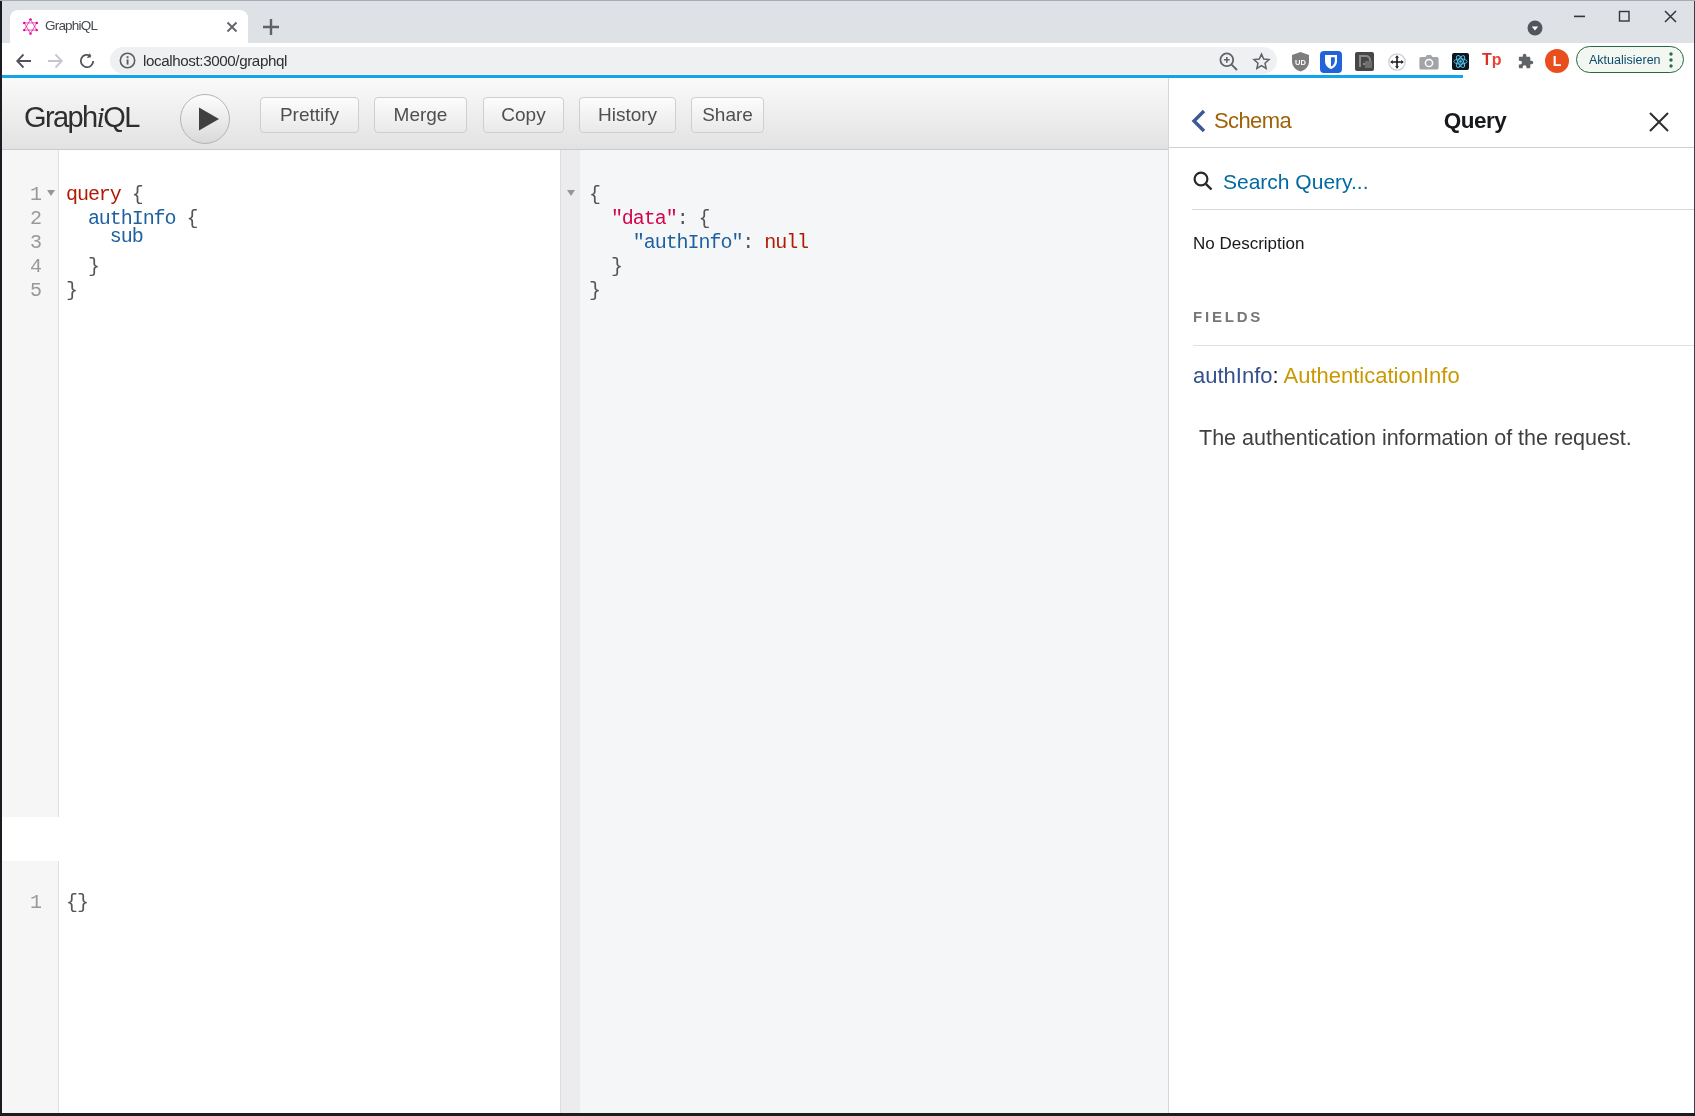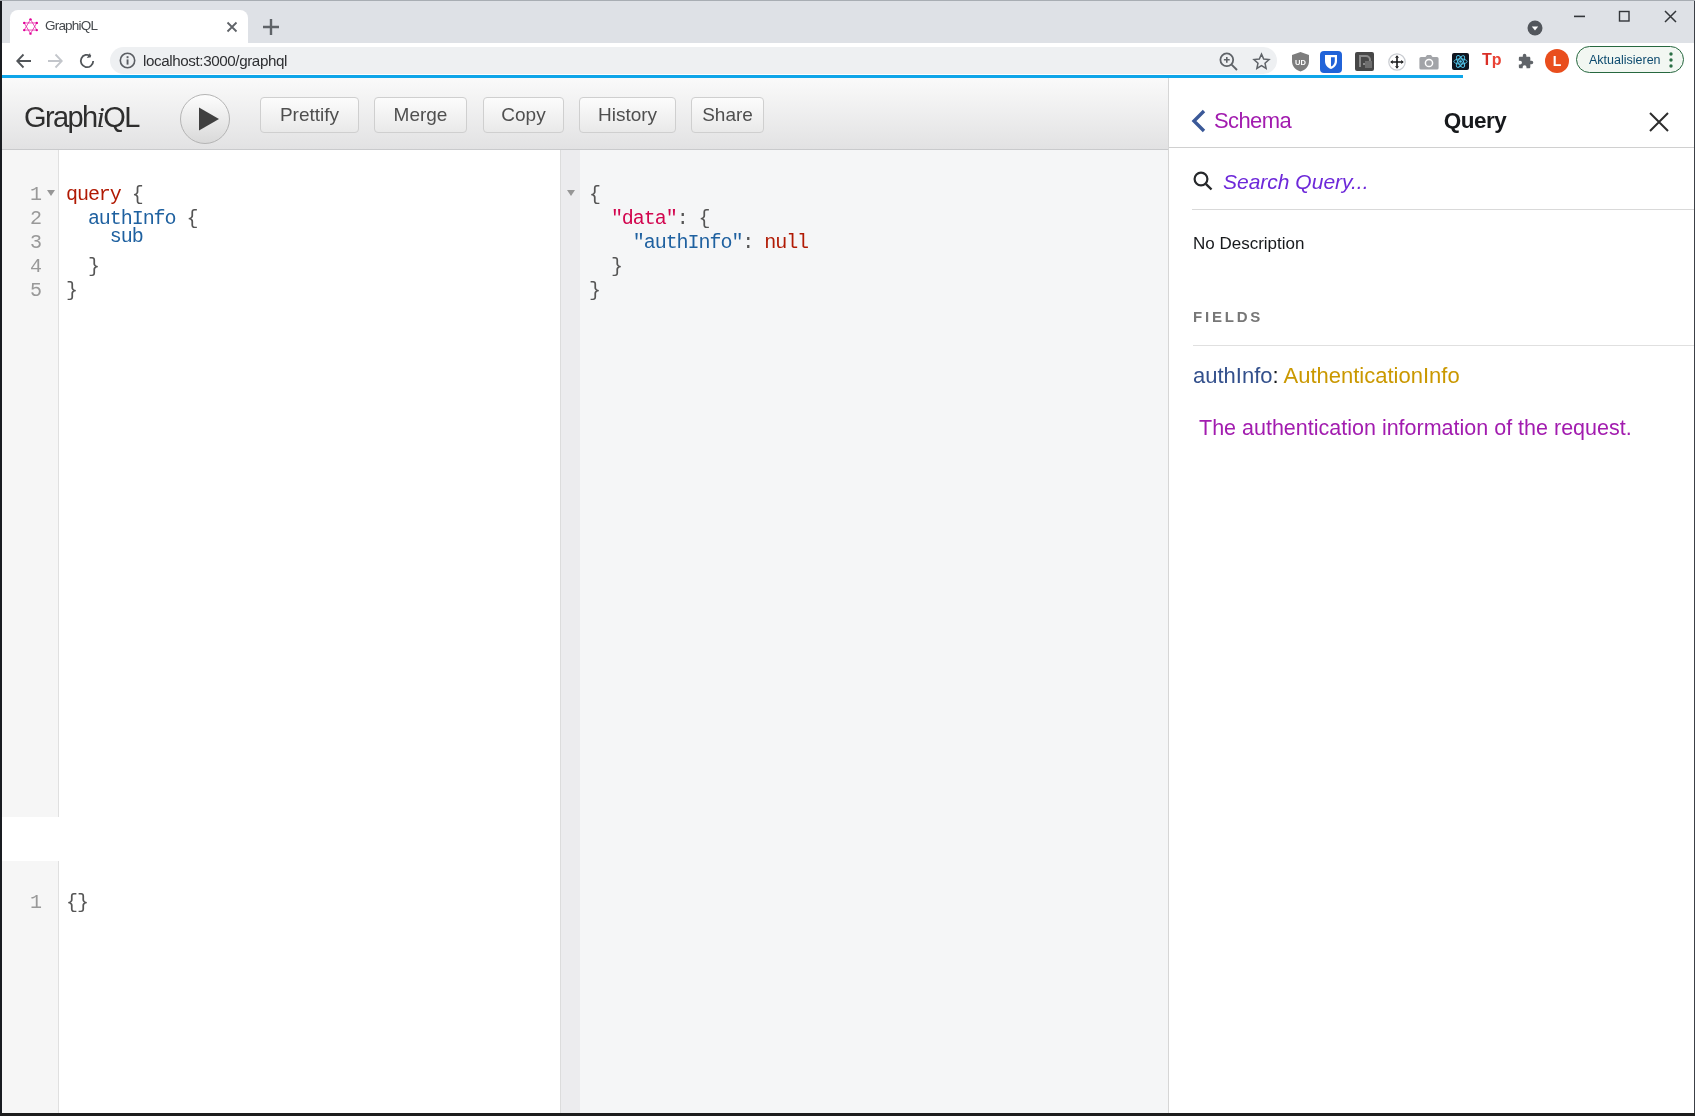--- a/index.html
+++ b/index.html
@@ -41,29 +41,29 @@
   .rpane{position:absolute;left:580px;top:150px;width:588px;height:963px;background:#f5f6f7;}
 
   
   .varbar{position:absolute;left:2px;top:817px;width:558px;height:44px;background:#eee;border-top:1px solid #d6d6d6;border-bottom:1px solid #d6d6d6;box-sizing:border-box;}
   .varbar span{display:inline-block;height:42px;line-height:42px;font-weight:bold;font-size:17px;letter-spacing:1.45px;}
   .vpane{position:absolute;left:2px;top:861px;width:558px;height:252px;background:#fff;}
 
   
   .doc{position:absolute;left:1168px;top:78px;width:526px;height:1035px;background:#fff;border-left:1px solid #d6d6d6;box-sizing:content-box;}
   .dochead{position:absolute;left:0;top:0;width:100%;height:69px;border-bottom:1px solid #d0d0d0;}
-  .docback{position:absolute;left:45px;top:28px;height:30px;line-height:30px;font-size:22px;letter-spacing:-0.6px;color:#a21caf;}
+  .docback{position:absolute;left:45px;top:28px;height:30px;line-height:30px;font-size:22px;letter-spacing:-0.6px;color:#a16207;}
   .doctitle{position:absolute;left:226px;top:28px;width:160px;height:30px;line-height:30px;font-size:22.5px;letter-spacing:-0.5px;font-weight:bold;color:#17191c;text-align:center;}
-  .searchph{position:absolute;left:54px;top:79px;height:50px;line-height:50px;font-size:21px;color:#6d28d9;font-style:italic;}
+  .searchph{position:absolute;left:54px;top:79px;height:50px;line-height:50px;font-size:21px;color:#0369a1;}
   .searchline{position:absolute;left:23px;top:131px;width:503px;height:1px;background:#d9d9d9;}
   .nodesc{position:absolute;left:24px;top:141px;height:50px;line-height:50px;font-size:17px;color:#17191c;}
   .fieldshd{position:absolute;left:24px;top:224px;height:30px;line-height:30px;font-size:15px;font-weight:bold;letter-spacing:2.8px;color:#777;}
   .fieldline{position:absolute;left:24px;top:267px;width:502px;height:1px;background:#e0e0e0;}
   .fielditem{position:absolute;left:24px;top:273px;height:50px;line-height:50px;font-size:22px;}
-  .fdesc{position:absolute;left:30px;top:325px;height:50px;line-height:50px;font-size:21.5px;color:#a21caf;}
+  .fdesc{position:absolute;left:30px;top:335px;height:50px;line-height:50px;font-size:21.5px;color:#404040;}
 
   
   .bleft{position:absolute;left:0;top:1px;width:2px;height:1112px;background:#191c21;}
   .bright{position:absolute;left:1694px;top:1px;width:1px;height:1112px;background:#3c4046;}
   .bbottom{position:absolute;left:0;top:1113px;width:1695px;height:3px;background:#1d1d1d;}
 </style>
 </head>
 <body>
 <div class="win">
 

